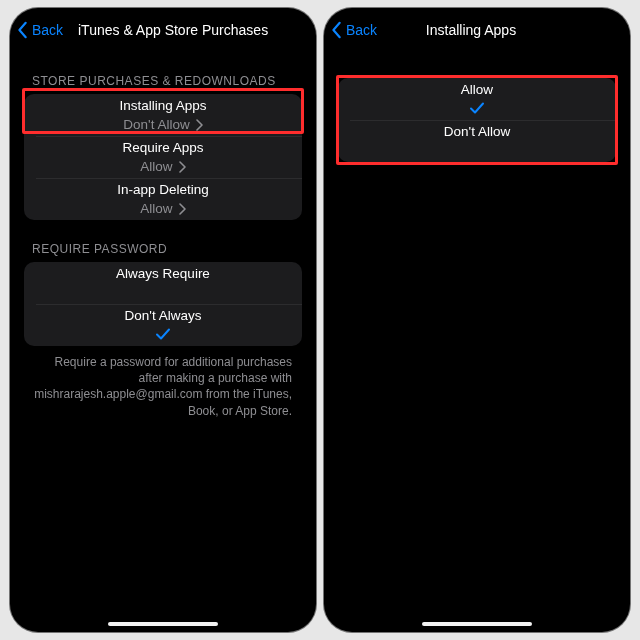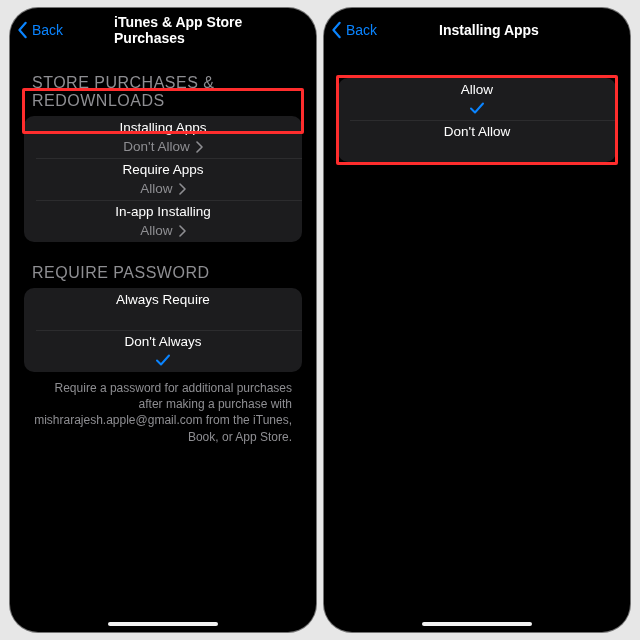--- a/index.html
+++ b/index.html
@@ -45,37 +45,36 @@
     font-size: 14px;
     padding-left: 6px;
     gap: 2px;
   }
   .back svg { display:block; }
   .title {
     position: absolute;
     left: 0; right: 12px;
     text-align: center;
     font-size: 14px;
-    font-weight: 700;
+    font-weight: 400;
     color: #fff;
     pointer-events: none;
-    margin-left: 36px;
   }
   .title.leftpage {
     text-align: left;
     padding-left: 68px;
   }
 
   
   .content {
     padding: 0 14px;
   }
   .section-header {
     color: #8e8e92;
-    font-size: 16px;
+    font-size: 12px;
     letter-spacing: 0.5px;
     padding: 22px 8px 6px 8px;
   }
   .group {
     background: #1c1c1e;
     border-radius: 10px;
     overflow: hidden;
   }
   .row {
     display: flex;
@@ -179,21 +178,21 @@
           <span class="value">
             <span>Allow</span>
             <span class="chevron">
               <svg width="7" height="12" viewBox="0 0 7 12">
                   <path d="M1 1 L6 6 L1 11" fill="none" stroke="#8e8e92" stroke-width="1.6" stroke-linecap="round" stroke-linejoin="round"></path>
                 </svg>
             </span>
           </span>
         </div>
         <div class="row">
-          <span class="label">In-app Installing</span>
+          <span class="label">In-app Deleting</span>
           <span class="value">
             <span>Allow</span>
             <span class="chevron">
               <svg width="7" height="12" viewBox="0 0 7 12">
                   <path d="M1 1 L6 6 L1 11" fill="none" stroke="#8e8e92" stroke-width="1.6" stroke-linecap="round" stroke-linejoin="round"></path>
                 </svg>
             </span>
           </span>
         </div>
       </div>

